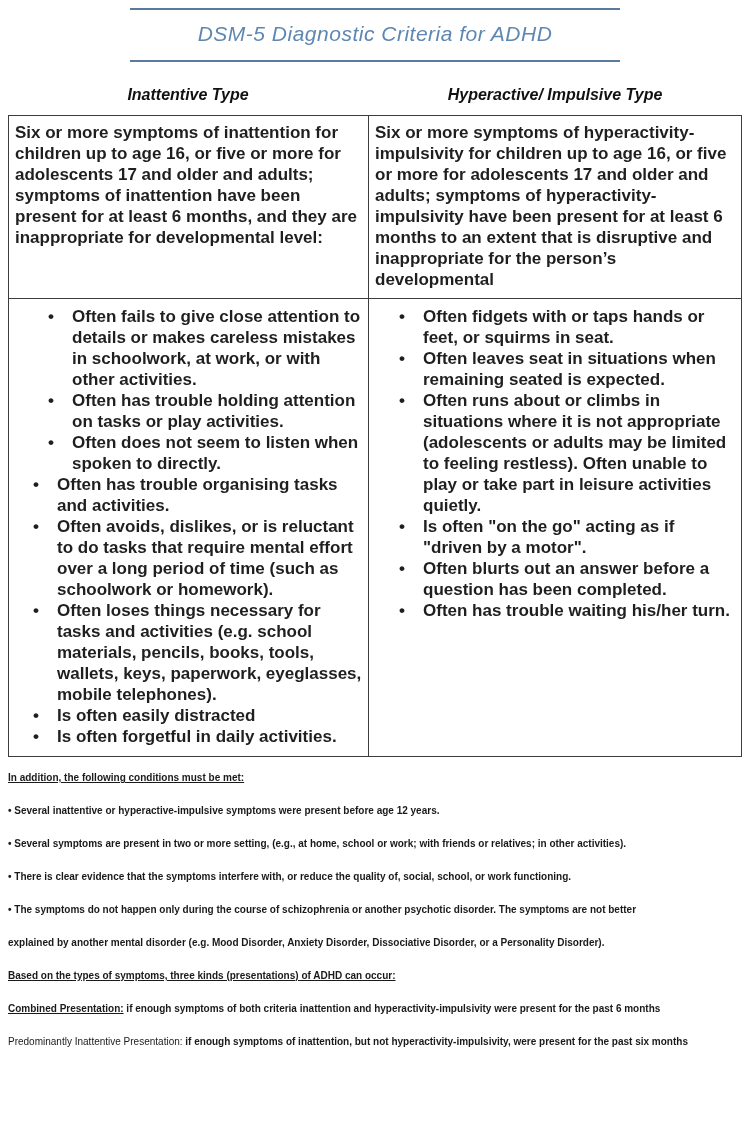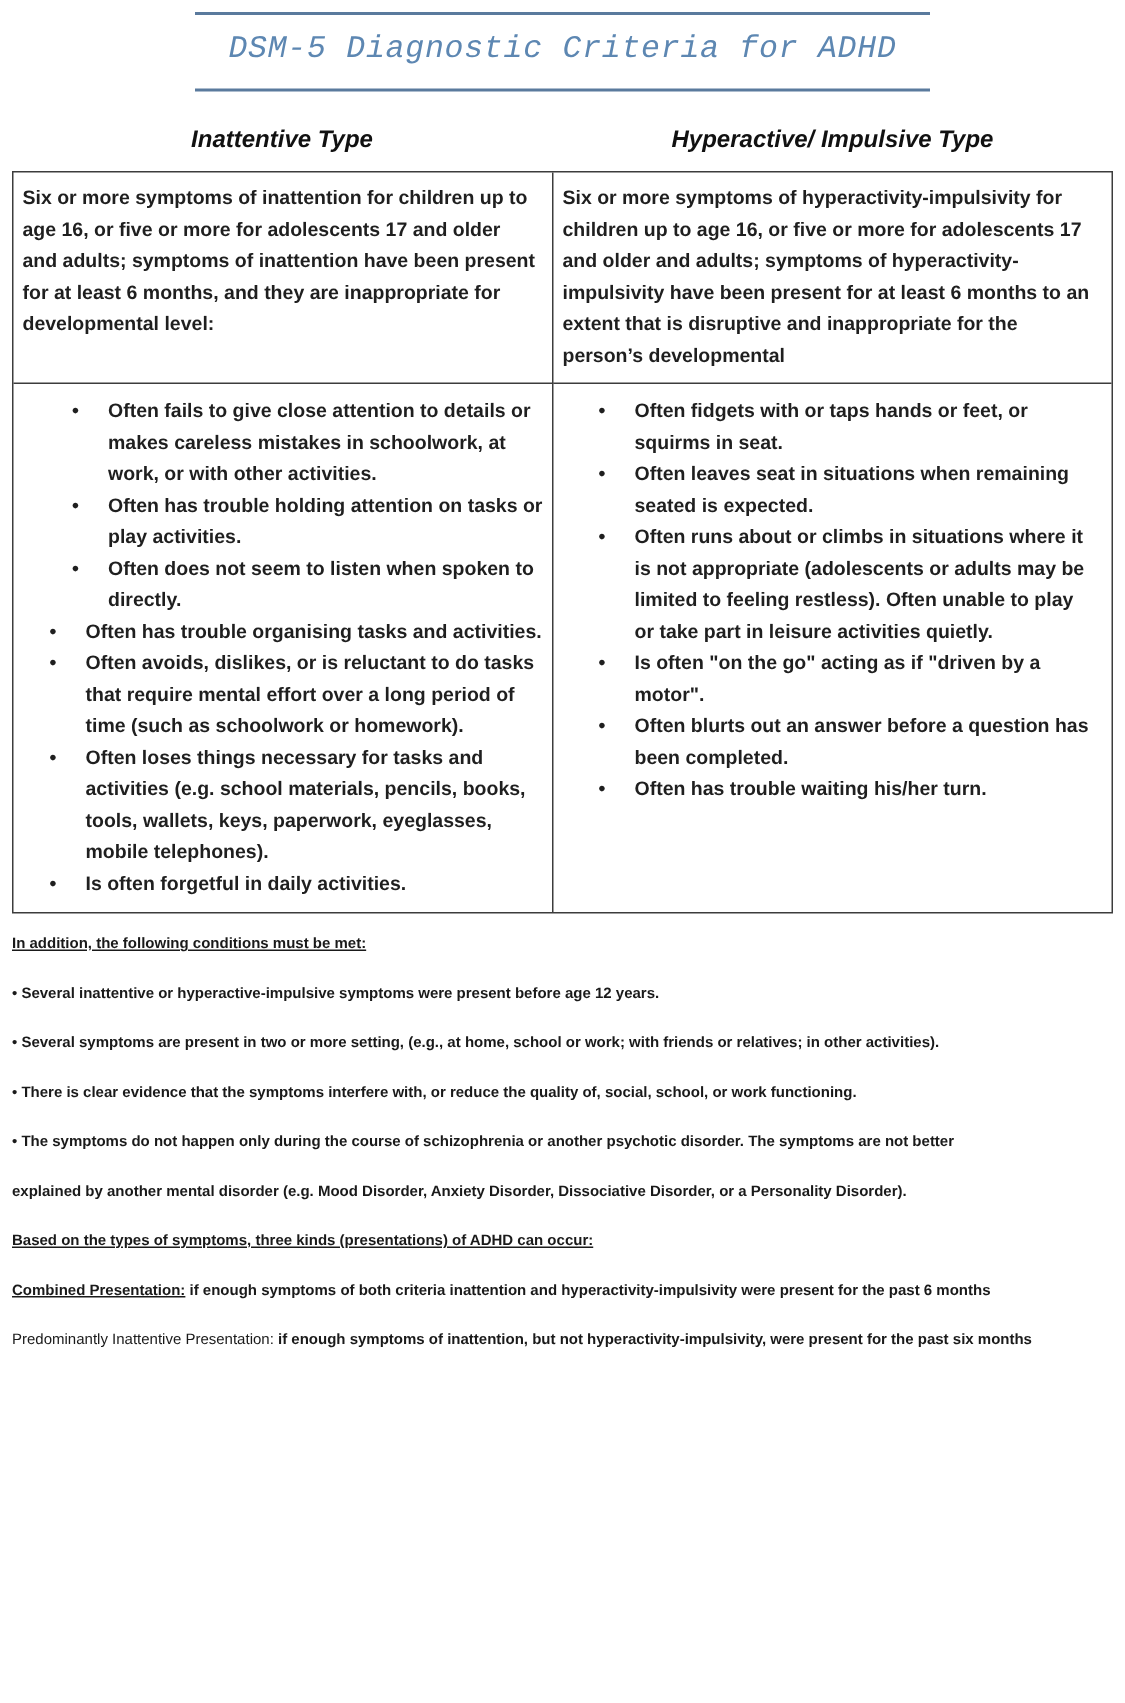--- a/index.html
+++ b/index.html
@@ -6,21 +6,21 @@
   html, body { background: #ffffff; }
   body {
     width: 750px;
     min-height: 1135px;
     font-family: "Liberation Sans", sans-serif;
     color: #1f1f1f;
   }
   .page { width: 750px; padding: 8px 0 4px; }
 
   
-  .title-block { width: 490px; margin: 0 auto; font-family: Liberation Mono, monospace; }
+  .title-block { width: 490px; margin: 0 auto; }
   .rule { height: 2px; background: #5a7a9d; }
   .doc-title {
     text-align: center;
     font-style: italic;
     font-size: 21px;
     color: #5d87b2;
     padding: 12px 0 14px;
     letter-spacing: 0.5px;
   }
 
@@ -37,21 +37,21 @@
   .col-heads .right { width: 374px; }
 
   
   .criteria-table {
     display: grid;
     grid-template-columns: 360px 1fr;
     border: 1px solid #3c3c3c;
     margin: 11px 8px 0;
     width: 734px;
   }
-  .cell { font-size: 13px; font-weight: bold; line-height: 21px; }
+  .cell { font-size: 17px; font-weight: bold; line-height: 21px; }
   .cell.left-col  { border-right: 1px solid #3c3c3c; }
   .cell.intro { padding: 6px 8px 8px 6px; border-bottom: 1px solid #3c3c3c; }
   .cell.bullets { padding: 7px 6px 9px; }
 
   .bullet { display: flex; justify-content: center; }
   .bullet::before { content: "\2022"; flex: 0 0 24px; }
   .bullet .txt { flex: 1; }
   .bullet.indent-2 { padding-left: 33px; }
   .bullet.indent-1 { padding-left: 18px; }
   .bullet.indent-r { padding-left: 24px; padding-right: 4px; }
@@ -95,20 +95,23 @@
       <div class="bullet indent-1">
           <span class="txt">Often has trouble organising tasks and activities.</span>
         </div>
       <div class="bullet indent-1">
           <span class="txt">Often avoids, dislikes, or is reluctant to do tasks that require mental effort over a long period of time (such as schoolwork or homework).</span>
         </div>
       <div class="bullet indent-1">
           <span class="txt">Often loses things necessary for tasks and activities (e.g. school materials, pencils, books, tools, wallets, keys, paperwork, eyeglasses, mobile telephones).</span>
         </div>
       <div class="bullet indent-1">
+          <span class="txt">Is often easily distracted</span>
+        </div>
+      <div class="bullet indent-1">
           <span class="txt">Is often forgetful in daily activities.</span>
         </div>
     </div>
 
     <div class="cell bullets">
       <div class="bullet indent-r">
           <span class="txt">Often fidgets with or taps hands or feet, or squirms in seat.</span>
         </div>
       <div class="bullet indent-r">
           <span class="txt">Often leaves seat in situations when remaining seated is expected.</span>

